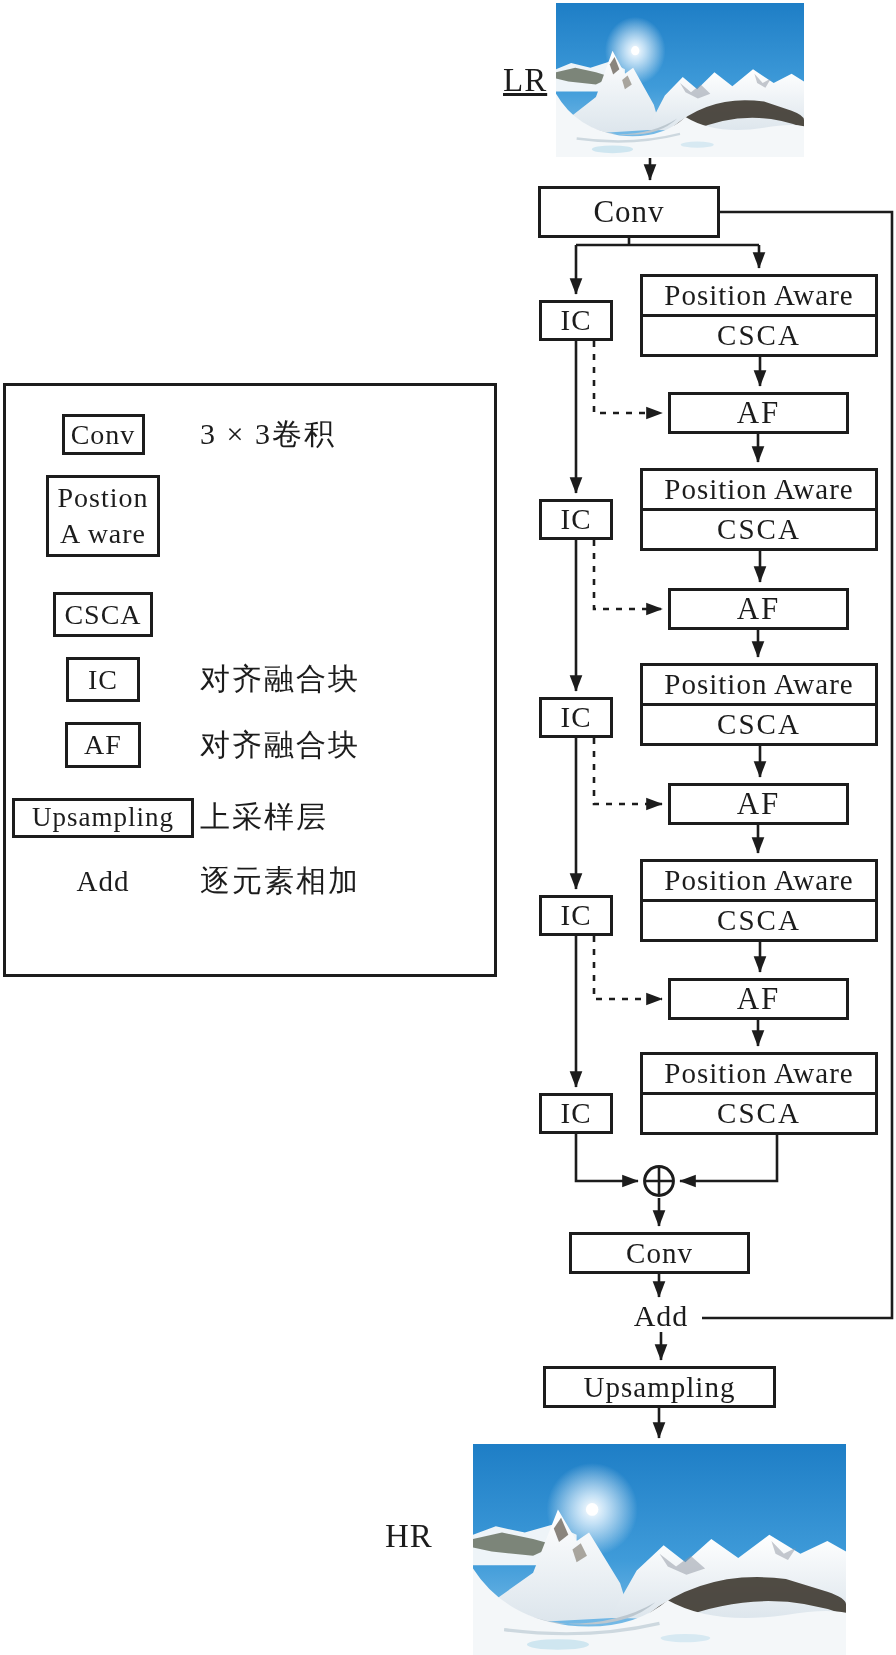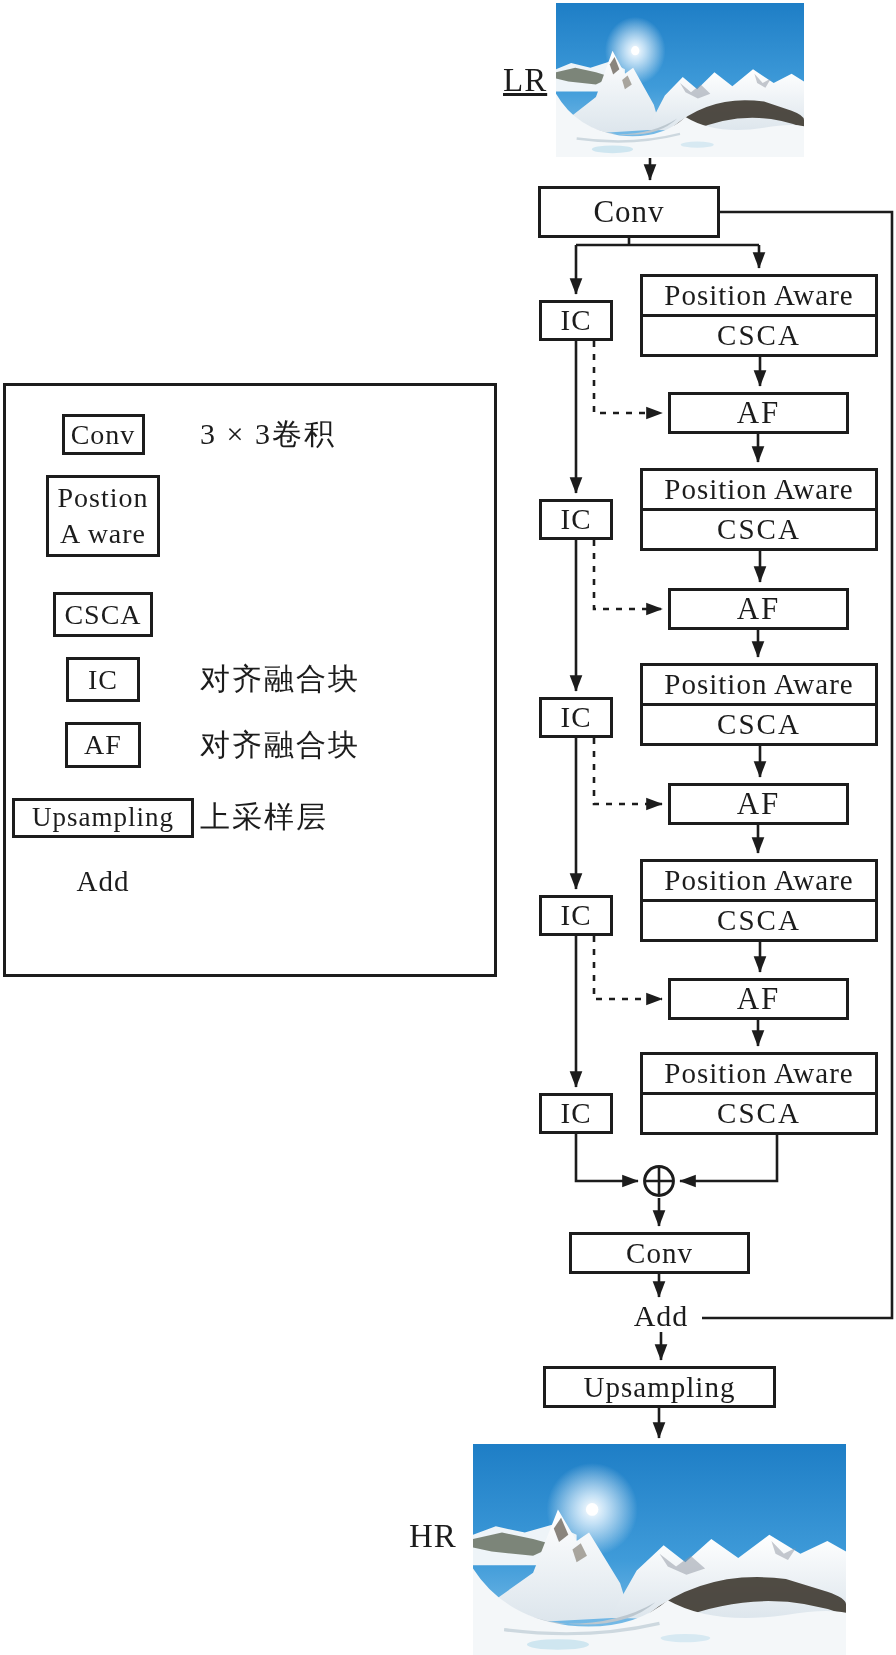--- a/index.html
+++ b/index.html
@@ -26,21 +26,21 @@
     flex:1;display:flex;align-items:center;justify-content:center;
     font-size:29px;letter-spacing:1px;
   }
   .csca-cell{border-top:3px solid #1c1c1c;letter-spacing:2px;}
   .add-text{
     position:absolute;left:626px;top:1300px;width:70px;height:32px;
     font-size:30px;text-align:center;line-height:32px;letter-spacing:1px;
   }
   .img-label{position:absolute;font-size:33px;letter-spacing:1px;}
   .lr-label{left:503px;top:62px;text-decoration:underline;}
-  .hr-label{left:409px;top:1518px;}
+  .hr-label{left:385px;top:1518px;}
   .photo{position:absolute;overflow:hidden;background:#9cc7e4;}
   .photo svg{display:block;width:100%;height:100%;}
   .photo-lr{left:556px;top:3px;width:248px;height:154px;}
   .photo-lr svg{filter:blur(0.6px);}
   .photo-hr{left:473px;top:1444px;width:373px;height:211px;}
   .concat-node{position:absolute;left:642px;top:1164px;width:34px;height:34px;}
   
   .legend{
     position:absolute;left:3px;top:383px;width:494px;height:594px;
     box-sizing:border-box;border:3px solid #1c1c1c;background:#fff;
@@ -261,17 +261,18 @@
       <div class="lsym">
           <div class="lbox" style="width:182px;height:40px;font-size:27px">Upsampling</div>
         </div>
       <div class="llabel">上采样层</div>
     </div>
 
     <div class="lrow" style="top:478px;height:34px">
       <div class="lsym">
           <span class="lplain" style="font-size:29px">Add</span>
         </div>
+      <div class="llabel">逐元素相加</div>
     </div>
 
 
   </div>
 </div>
 
 </body></html>

